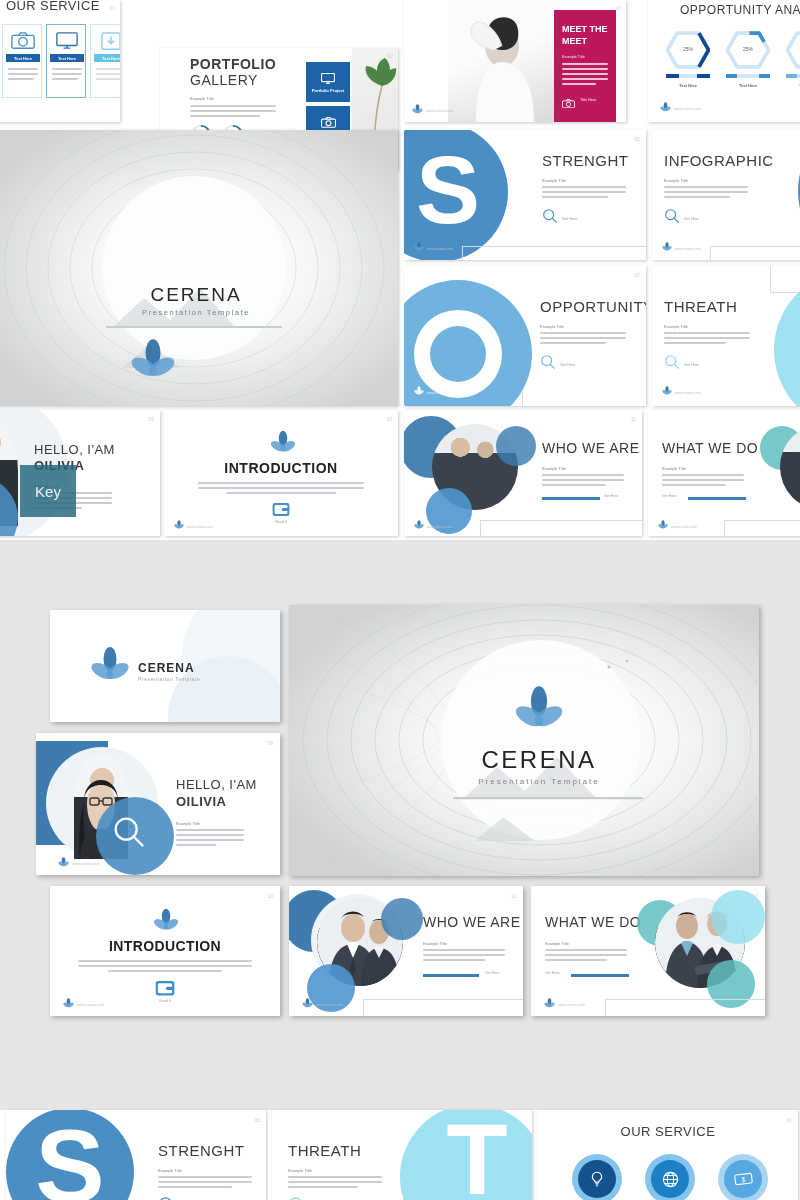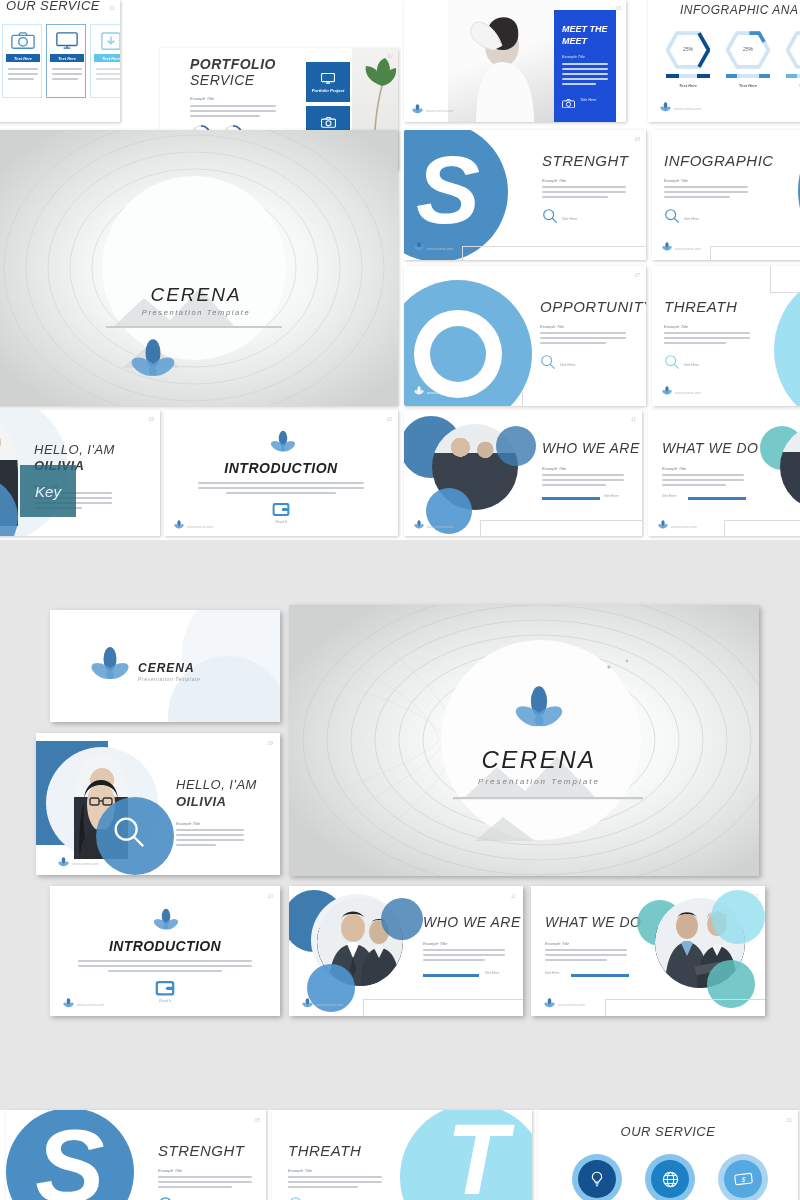--- a/index.html
+++ b/index.html
@@ -3,21 +3,21 @@
 <meta charset="utf-8">
 <style>
   * { box-sizing: border-box; margin:0; padding:0; }
   html,body { width:800px; height:1200px; }
   body {
     font-family: "Liberation Sans", sans-serif;
     background:#ffffff;
     overflow:hidden;
     position:relative;
   }
-  .page { position:relative; width:800px; height:1200px; overflow:hidden;font-style:italic; }
+  .page { position:relative; width:800px; height:1200px; overflow:hidden; }
 
   
   .band-white { position:absolute; left:0; top:0; width:800px; height:540px; background:#ffffff; }
   .band-gray  { position:absolute; left:0; top:540px; width:800px; height:570px; background:#e6e6e6; }
   .band-white2{ position:absolute; left:0; top:1110px; width:800px; height:90px; background:#ffffff; }
 
   
   .slide {
     position:absolute;
     background:#fff;
@@ -158,21 +158,21 @@
       </div>
       <div class="btn-blue lt" style="position:absolute; left:3px; top:29px; width:34px; height:8px; font-size:4px;">Text Here</div>
       <div class="lorem-line light" style="position:absolute; left:5px; top:43px; width:30px; height:2px;"></div>
       <div class="lorem-line light" style="position:absolute; left:5px; top:48px; width:30px; height:2px;"></div>
       <div class="lorem-line light" style="position:absolute; left:5px; top:53px; width:26px; height:2px;"></div>
     </div>
   </div>
 
   <div class="slide" style="left:160px; top:0px; width:238px; height:122px;margin-top:48px;">
     <div class="t-head bold" style="position:absolute; left:30px; top:8px; font-size:14px;">PORTFOLIO</div>
-    <div class="t-head" style="position:absolute; left:30px; top:24px; font-size:14px;">SERVICE</div>
+    <div class="t-head" style="position:absolute; left:30px; top:24px; font-size:14px;">GALLERY</div>
     <div class="tiny-title" style="position:absolute; left:30px; top:48px; font-size:4px;">Example Title</div>
     <div class="lorem-line" style="position:absolute; left:30px; top:57px; width:86px; height:2px;"></div>
     <div class="lorem-line" style="position:absolute; left:30px; top:62px; width:86px; height:2px;"></div>
     <div class="lorem-line" style="position:absolute; left:30px; top:67px; width:70px; height:2px;"></div>
 
     <div style="position:absolute; left:30px; top:76px; width:22px; height:22px;">
       <svg viewBox="0 0 30 30">
           <circle cx="15" cy="15" r="12.5" fill="none" stroke="#e2e7ea" stroke-width="2.4"></circle>
           <circle cx="15" cy="15" r="12.5" fill="none" stroke="#2f6fa8" stroke-width="2.4" stroke-dasharray="47 79" transform="rotate(-90 15 15)"></circle>
         </svg>
@@ -231,21 +231,21 @@
 
   <div class="slide" style="left:404px; top:0px; width:222px; height:122px;">
     <div class="photo photo-model" style="left:44px; top:0; width:112px; height:122px;">
       <svg viewBox="0 0 112 122" style="width:112px;height:122px;">
         <ellipse cx="54" cy="46" rx="17" ry="21" fill="#ddd2ca"></ellipse>
         <path d="M40 30 C42 14 68 12 70 30 C72 44 64 50 54 50 C44 50 38 44 40 30 Z" fill="#2d2a2b"></path>
         <path d="M28 122 C28 80 40 62 54 62 C70 62 86 80 86 122 Z" fill="#fbfbfb"></path>
         <path d="M54 46 C48 26 30 16 24 26 C18 38 34 48 46 50" fill="#f4f4f4" stroke="#e2e2e2" stroke-width="1"></path>
       </svg>
     </div>
-    <div style="position:absolute; left:150px; top:10px; width:62px; height:123px; background:#1d4ed8;text-align:center;">
+    <div style="position:absolute; left:150px; top:10px; width:62px; height:123px; background:#be185d;text-align:center;">
       <div style="position:absolute; left:8px; top:14px; font-size:9px; font-weight:700; color:#fff; line-height:11px;">MEET THE</div>
       <div style="position:absolute; left:8px; top:26px; font-size:9px; font-weight:700; color:#fff; line-height:11px;">MEET</div>
       <div style="position:absolute; left:8px; top:45px; font-size:3.8px; color:rgba(255,255,255,0.85);">Example Title</div>
       <div class="lorem-line white" style="position:absolute; left:8px; top:53px; width:46px; height:1.8px;"></div>
       <div class="lorem-line white" style="position:absolute; left:8px; top:58px; width:46px; height:1.8px;"></div>
       <div class="lorem-line white" style="position:absolute; left:8px; top:63px; width:46px; height:1.8px;"></div>
       <div class="lorem-line white" style="position:absolute; left:8px; top:68px; width:46px; height:1.8px;"></div>
       <div class="lorem-line white" style="position:absolute; left:8px; top:73px; width:34px; height:1.8px;"></div>
       <div style="position:absolute; left:8px; top:84px; width:13px; height:11px;">
         <svg viewBox="0 0 28 20">
@@ -261,21 +261,21 @@
           <ellipse cx="20" cy="13" rx="6.5" ry="12" fill="#2f6fa8" opacity="0.92"></ellipse>
           <ellipse cx="12.5" cy="25" rx="6.5" ry="12" fill="#5d9ed2" opacity="0.85" transform="rotate(-62 12.5 25)"></ellipse>
           <ellipse cx="27.5" cy="25" rx="6.5" ry="12" fill="#5d9ed2" opacity="0.85" transform="rotate(62 27.5 25)"></ellipse>
         </svg>
     </div>
     <div class="footer-url" style="position:absolute; left:22px; top:109px; font-size:3.6px;">www.cerena.com</div>
     <div class="page-num" style="right:5px; top:5px; font-size:5px;">03</div>
   </div>
 
   <div class="slide" style="left:648px; top:0px; width:230px; height:122px;">
-    <div class="t-head" style="position:absolute; left:32px; top:3px; font-size:12px;">INFOGRAPHIC ANA</div>
+    <div class="t-head" style="position:absolute; left:32px; top:3px; font-size:12px;">OPPORTUNITY ANA</div>
 
     <div class="hexwrap" style="left:18px; top:30px; width:44px; height:40px;">
       <svg viewBox="0 0 60 54">
         <polygon points="15,4 45,4 58,27 45,50 15,50 2,27" fill="none" stroke="#cfe4f4" stroke-width="5"></polygon>
         <path d="M45,4 L58,27 L45,50" fill="none" stroke="#0d4c8c" stroke-width="5"></path>
       </svg>
       <div style="position:absolute; left:0; top:16px; width:44px; text-align:center; font-size:5px; color:#5a6670;">25%</div>
     </div>
     <div style="position:absolute; left:18px; top:74px; width:44px; height:4px; background:#cfe4f4;">
       <div style="position:absolute;left:0;top:0;width:13px;height:4px;background:#0d4c8c;"></div>

